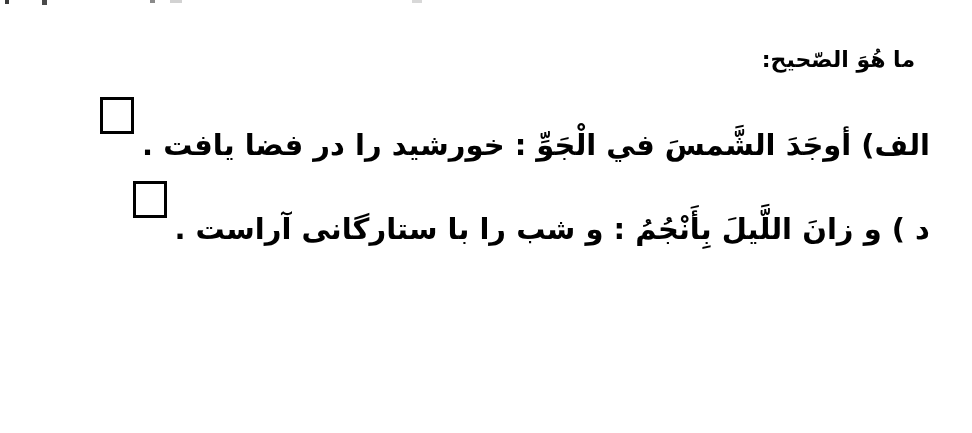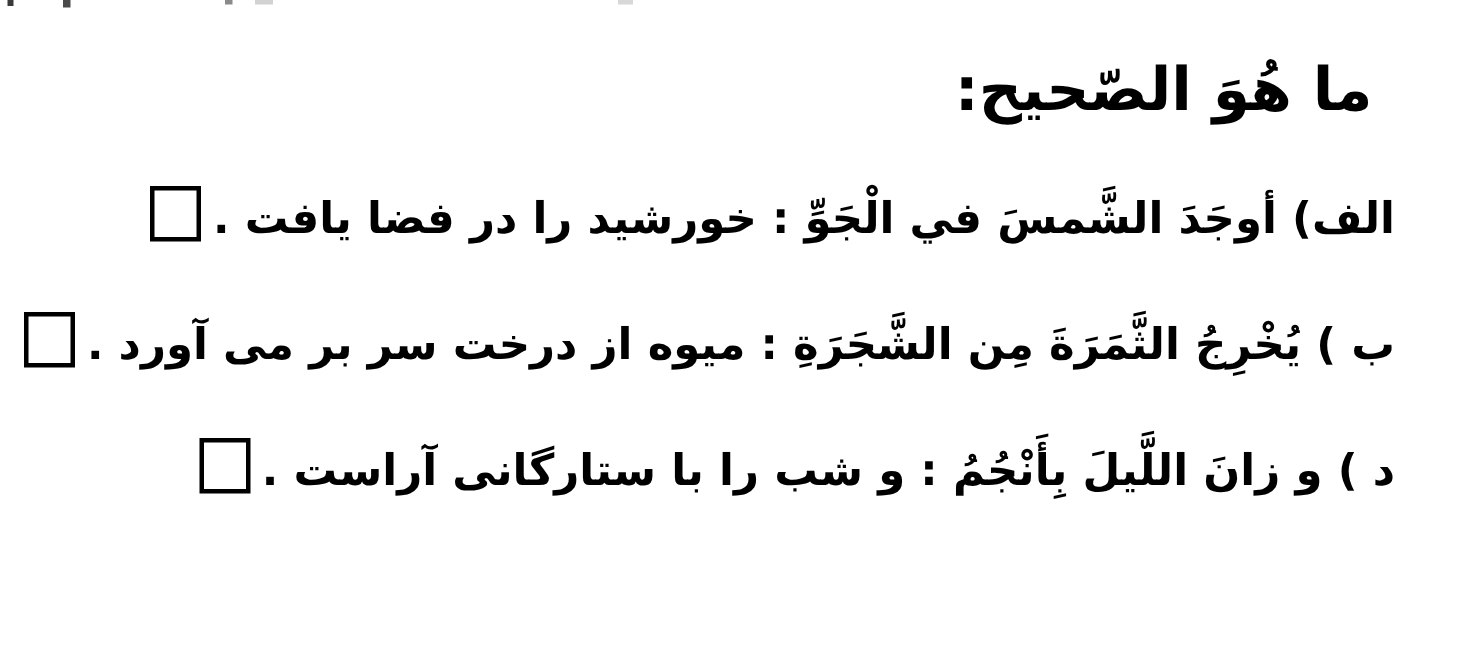--- a/index.html
+++ b/index.html
@@ -26,35 +26,34 @@
   .a1 { left: 5px;   width: 4px;  height: 4px; background: #3a3a3a; }
   .a2 { left: 42px;  width: 5px;  height: 5px; background: #4a4a4a; }
   .a3 { left: 150px; width: 5px;  height: 3px; background: #8a8a8a; }
   .a4 { left: 170px; width: 12px; height: 3px; background: #d2d2d2; }
   .a5 { left: 412px; width: 10px; height: 3px; background: #d8d8d8; }
 
   .question-title {
     position: absolute;
     top: 30px;
     right: 57px;
-    font-size: 40px;
+    font-size: 22px;
     line-height: 60px;
     white-space: nowrap;
   }
   .options {
     position: absolute;
     top: 103px;
     right: 42px;
     left: 0;
   }
   .option {
     height: 84px;
     display: flex;
     direction: rtl;
-    align-items: center;
     justify-content: flex-start; 
     white-space: nowrap;
   }
   .option-text {
     font-size: 29px;
     line-height: 84px;
   }
   .checkbox {
     display: inline-block;
     width: 28px;
@@ -80,24 +79,20 @@
 
   <div class="question-title">ما هُوَ الصّحيح:</div>
 
   <div class="options">
 
     <div class="option">
       <span class="option-text">الف) أوجَدَ الشَّمسَ في الْجَوِّ : خورشيد را در فضا يافت .</span>
       <span class="checkbox"></span>
     </div>
 
-    <div class="option">
-      <span class="option-text">ب ) يُخْرِجُ الثَّمَرَةَ مِن الشَّجَرَةِ : ميوه از درخت سر بر مى آورد .</span>
-      <span class="checkbox"></span>
-    </div>
 
 
     <div class="option">
       <span class="option-text">د ) و زانَ اللَّيلَ بِأَنْجُمُ : و شب را با ستارگانى آراست .</span>
       <span class="checkbox"></span>
     </div>
 
   </div>
 </div>
 

